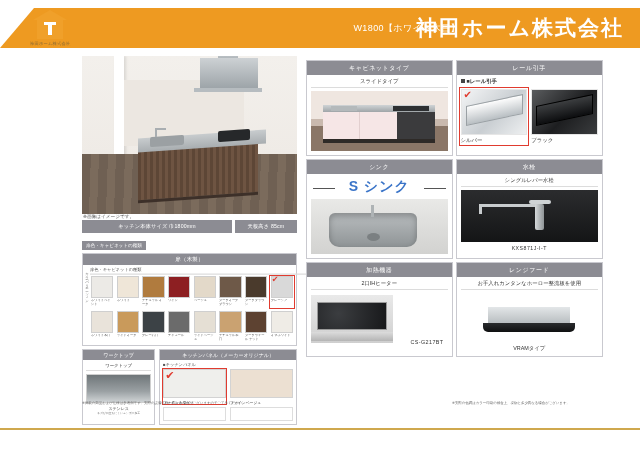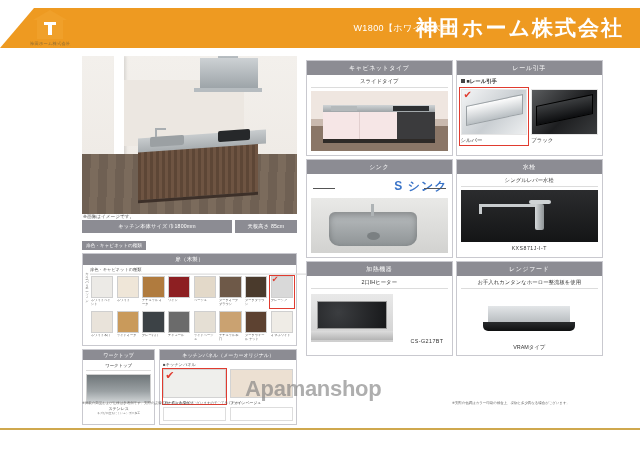--- a/index.html
+++ b/index.html
@@ -161,21 +161,21 @@
       transform:skewY(-12deg);}
   .handle-img.sil .handle-bar{background:linear-gradient(180deg,#fdfdfd,#b9bfc3);
       border:1px solid #9aa0a4;}
   .handle-img.blk .handle-bar{background:linear-gradient(180deg,#3c3e40,#0d0e10);
       border:1px solid #000;}
   .handle-lab{font-size:5.4px;margin-top:2px;color:#333;}
   .handle-cell.sel{outline:1.5px solid #e03b2f;outline-offset:1px;}
   .handle-check{position:absolute;left:3px;top:1px;color:#e03b2f;font-size:10px;
       font-weight:bold;line-height:1;z-index:4;}
 
-  .ssink-title{text-align:right;font-size:12px;color:#3a74c8;font-weight:bold;
+  .ssink-title{text-align:center;font-size:14px;color:#3a74c8;font-weight:bold;
       letter-spacing:1px;position:relative;padding:1px 0 3px 0;}
   .ssink-title .ln{position:absolute;top:50%;width:22px;height:1px;background:#555;}
   .ssink-title .ln.l{left:2px;} .ssink-title .ln.r{right:2px;}
   .sink-photo{height:55px;background:linear-gradient(180deg,#e9e9e7,#d2d2d0);
       position:relative;overflow:hidden;}
   .sink-bowl{position:absolute;left:18px;top:14px;width:88px;height:34px;
       background:linear-gradient(180deg,#b9bdbf,#8f9496);border-radius:6px 6px 10px 10px;
       box-shadow:inset 0 3px 6px rgba(0,0,0,.28);}
   .sink-drain{position:absolute;left:56px;top:34px;width:13px;height:8px;
       background:#7b8082;border-radius:50%;}
@@ -484,17 +484,16 @@
           <div class="hood-photo">
             <div class="hood-box"></div>
               <div class="hood-bot"></div>
           </div>
           <div class="hood-cap">VRAMタイプ</div>
         </div>
       </div>
     </div>
   </div>
 
-  <div class="watermark">Apamanshop</div>
   <div class="foot-note fn1">※掲載の商品および仕様は参考例です。実際の設備仕様と異なる場合がございますのでご了承ください。</div>
   <div class="foot-note fn2">※実際の色調はカラー印刷の都合上、現物と多少異なる場合がございます。</div>
   <div class="foot-rule"></div>
 </div>
 
 </body></html>

